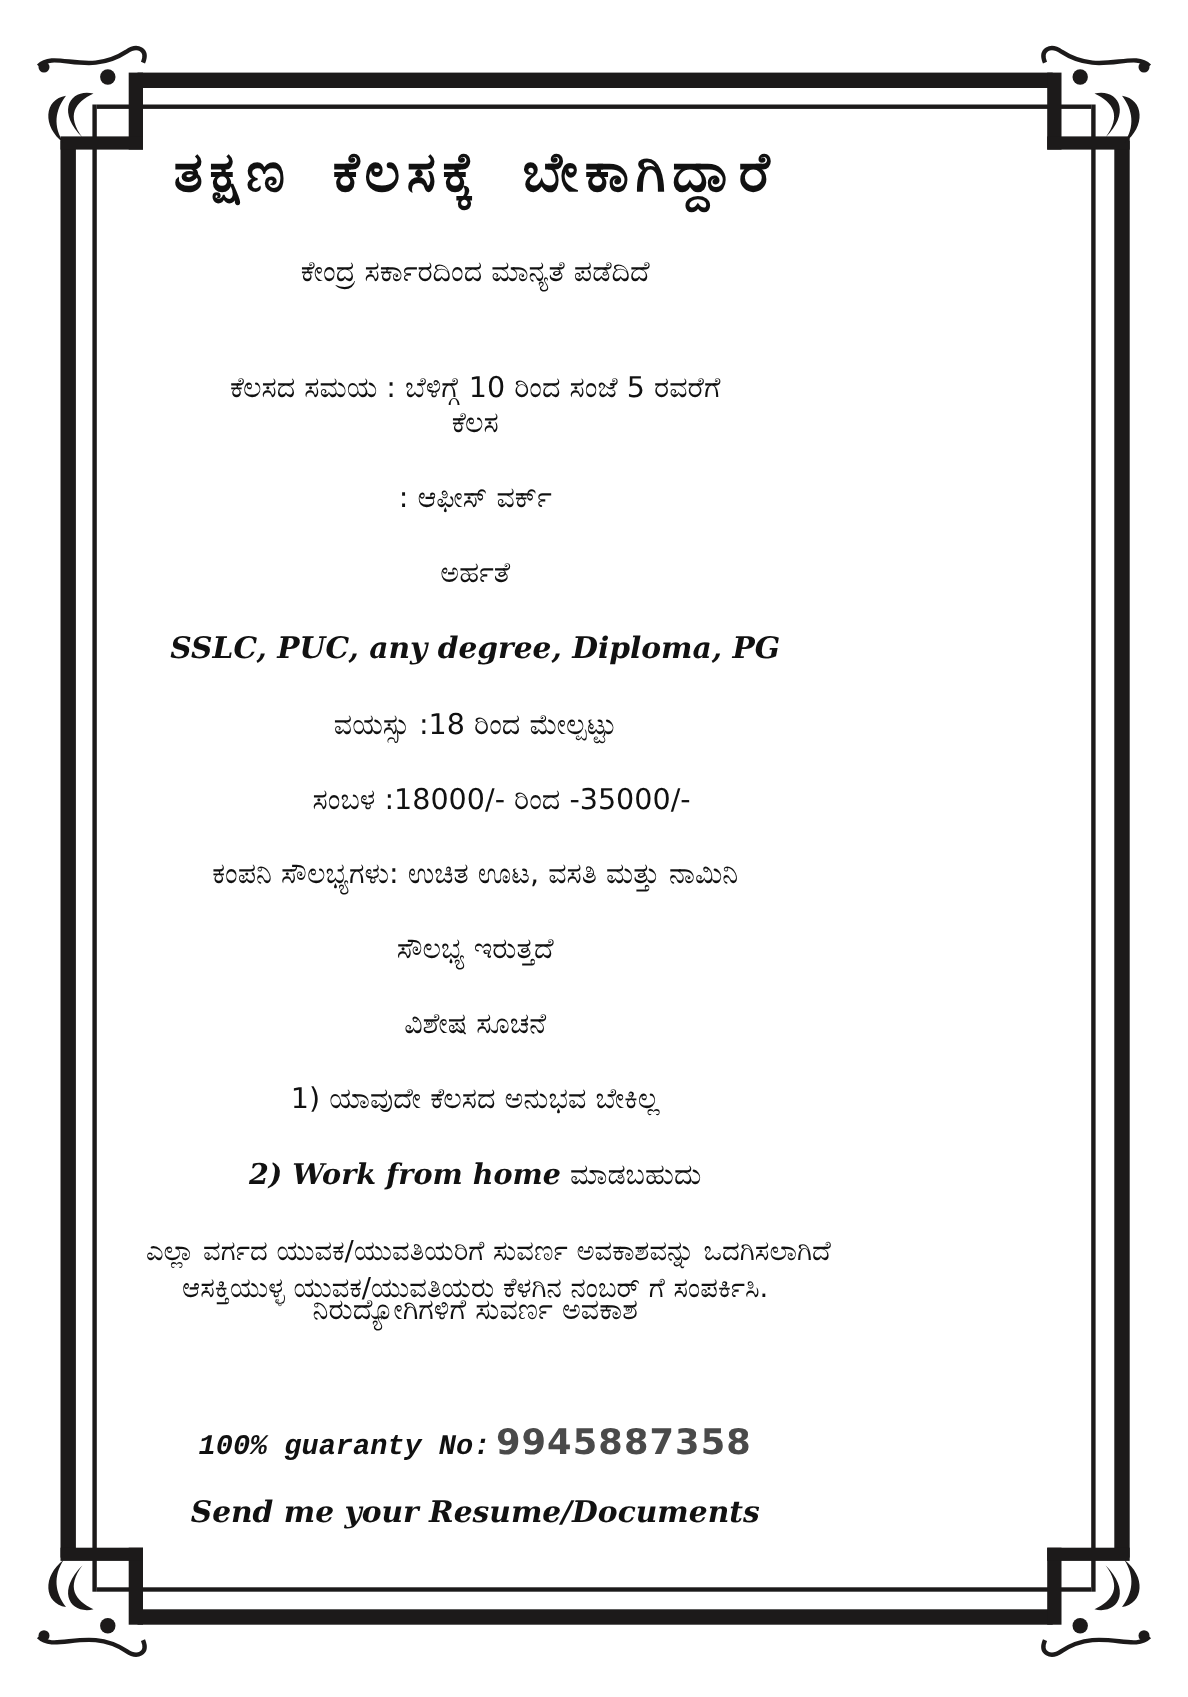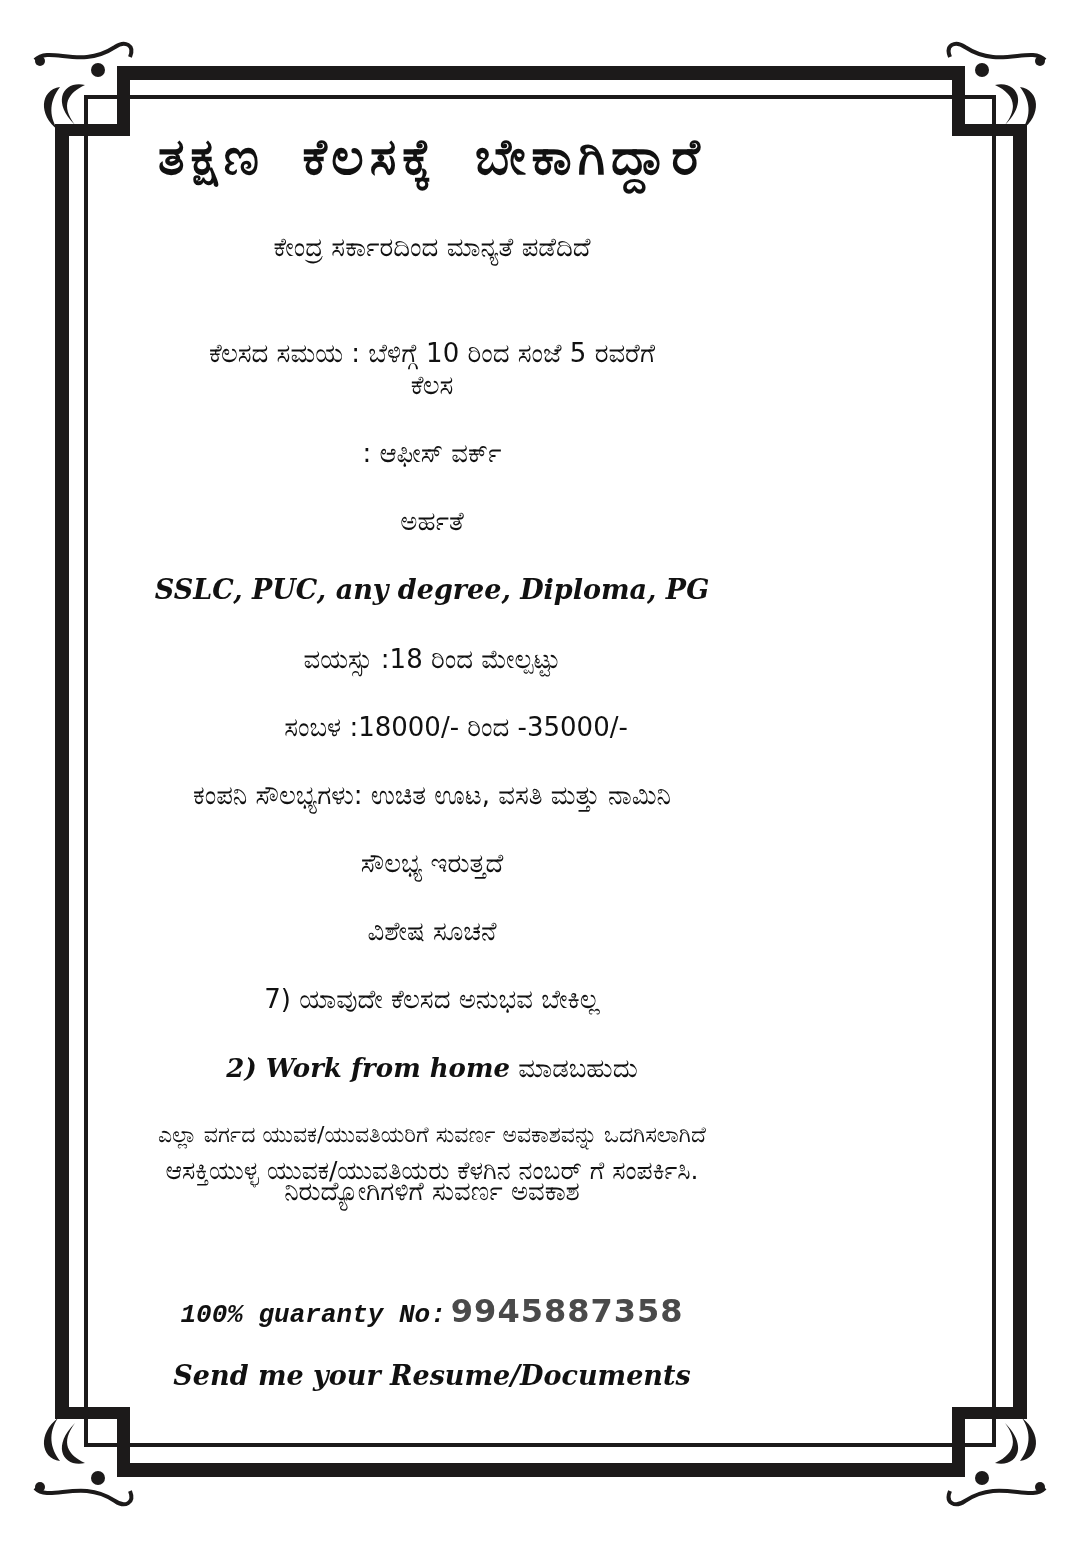--- a/index.html
+++ b/index.html
@@ -75,25 +75,25 @@
   <div class="line t26" style="top:302px;margin-top:36px;">ಕೆಲಸದ ಸಮಯ : ಬೆಳಿಗ್ಗೆ 10 ರಿಂದ ಸಂಜೆ 5 ರವರೆಗೆ</div>
   <div class="line t26" style="top:370px;">ಕೆಲಸ</div>
   <div class="line t26" style="top:438px;">: ಆಫೀಸ್ ವರ್ಕ್</div>
   <div class="line t26" style="top:506px;">ಅರ್ಹತೆ</div>
   <div class="line t26 script" style="top:574px;font-size:27px;">SSLC, PUC, any degree, Diploma, PG</div>
   <div class="line t26" style="top:644px;">ವಯಸ್ಸು :18 ರಿಂದ ಮೇಲ್ಪಟ್ಟು</div>
   <div class="line t26" style="top:712px;padding-left:24px;">ಸಂಬಳ :18000/- ರಿಂದ -35000/-</div>
   <div class="line t26" style="top:780px;">ಕಂಪನಿ ಸೌಲಭ್ಯಗಳು: ಉಚಿತ ಊಟ, ವಸತಿ ಮತ್ತು ನಾಮಿನಿ</div>
   <div class="line t26" style="top:848px;">ಸೌಲಭ್ಯ ಇರುತ್ತದೆ</div>
   <div class="line t26" style="top:916px;">ವಿಶೇಷ ಸೂಚನೆ</div>
-  <div class="line t26" style="top:984px;">7) ಯಾವುದೇ ಕೆಲಸದ ಅನುಭವ ಬೇಕಿಲ್ಲ</div>
+  <div class="line t26" style="top:984px;">1) ಯಾವುದೇ ಕೆಲಸದ ಅನುಭವ ಬೇಕಿಲ್ಲ</div>
   <div class="line t26" style="top:1053px;">
     <span class="script">2) Work from home</span><span> ಮಾಡಬಹುದು</span>
   </div>
-  <div class="line t26" style="top:1122px;font-size:22px;">ಎಲ್ಲಾ ವರ್ಗದ ಯುವಕ/ಯುವತಿಯರಿಗೆ ಸುವರ್ಣ ಅವಕಾಶವನ್ನು ಒದಗಿಸಲಾಗಿದೆ</div>
+  <div class="line t26" style="top:1122px;font-size:25px;padding-left:12px;">ಎಲ್ಲಾ ವರ್ಗದ ಯುವಕ/ಯುವತಿಯರಿಗೆ ಸುವರ್ಣ ಅವಕಾಶವನ್ನು ಒದಗಿಸಲಾಗಿದೆ</div>
   <div class="line t26" style="top:1156px;font-size:25px;">ಆಸಕ್ತಿಯುಳ್ಳ ಯುವಕ/ಯುವತಿಯರು ಕೆಳಗಿನ ನಂಬರ್ ಗೆ ಸಂಪರ್ಕಿಸಿ.</div>
   <div class="line t26" style="top:1176px;">ನಿರುದ್ಯೋಗಿಗಳಿಗೆ ಸುವರ್ಣ ಅವಕಾಶ</div>
   <div class="line" style="top:1292px;">
     <span class="script" style="font-size:26px;font-family:Liberation Mono, monospace;">100% guaranty No:</span>
     <span class="phone-num">9945887358</span>
   </div>
   <div class="line script" style="top:1360px;font-size:27px;">Send me your Resume/Documents</div>
 </main>
 
 </body></html>

